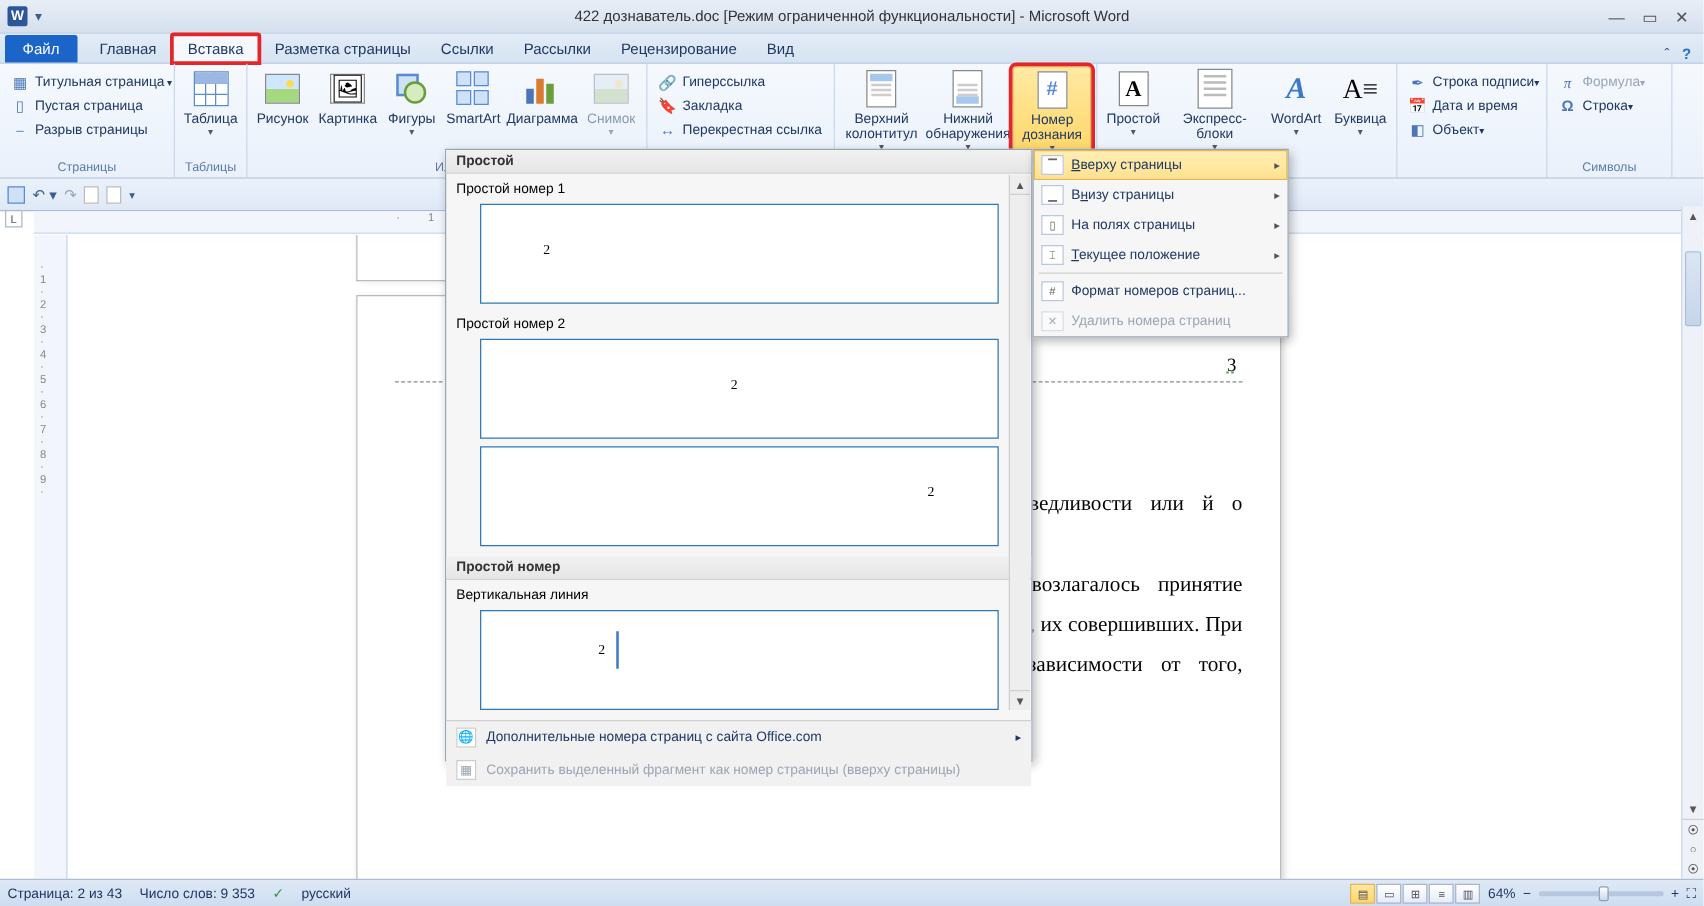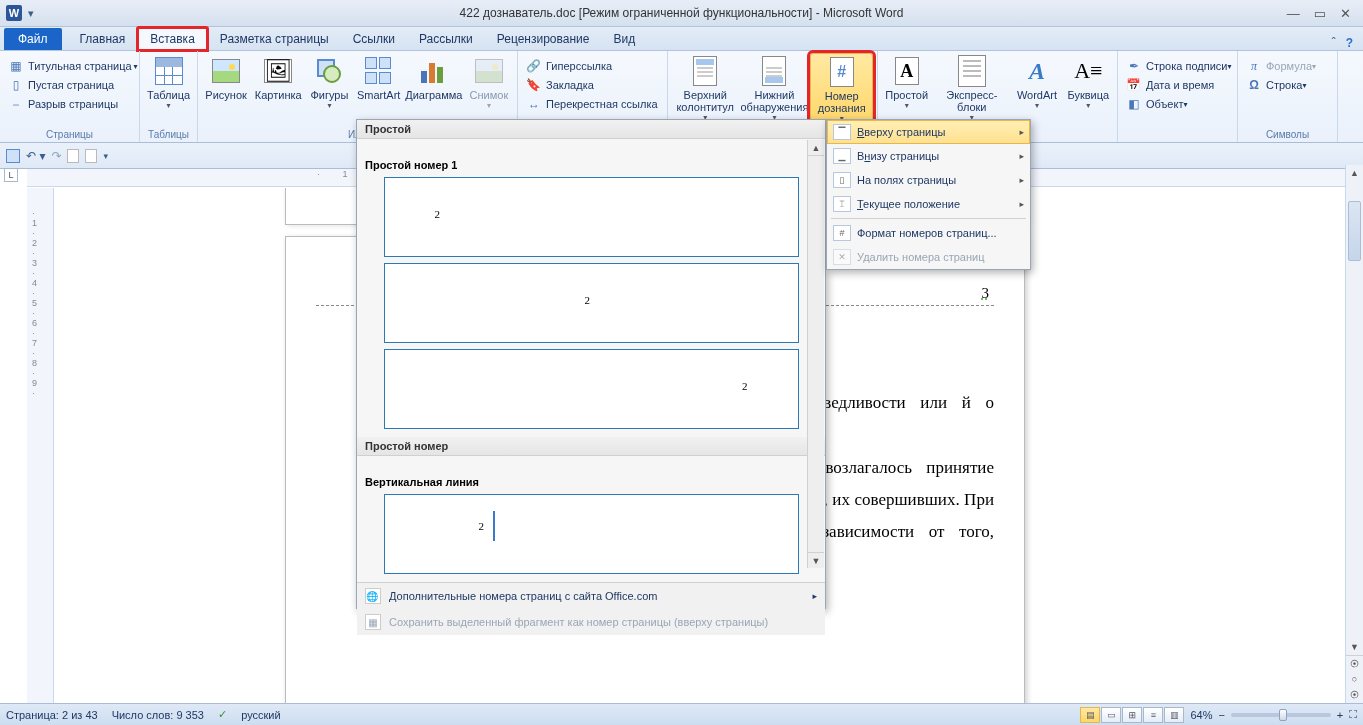--- a/index.html
+++ b/index.html
@@ -52,21 +52,21 @@
 .page { position:absolute; left:258px; top:48px; width:740px; height:900px; background:#fff; border:1px solid #bbb; box-shadow: 2px 2px 6px rgba(0,0,0,0.2); }
 .page .content { position:absolute; left:100px; right:30px; top:150px; font-family:"Times New Roman",serif; font-size:17px; color:#000; text-align:justify; line-height:1.9; }
 .page .pgnum { position:absolute; right:35px; top:48px; font-family:"Times New Roman",serif; font-size:15px; color:#000; text-decoration:underline dotted #4aa04a;}
 .page .headerline{position:absolute;left:30px;right:30px;top:68px;border-bottom:1px dashed #888;}
 .hdrpreview{position:absolute;left:258px;top:-11px;width:740px;height:48px;background:#fff;border:1px solid #bbb;border-top:none;box-shadow:2px 0 6px rgba(0,0,0,0.15);}
 
 
 .gallery { position:absolute; left:356px; top:119px; width:470px; height:490px; background:#f6f6f6; border:1px solid #9aa6b5; box-shadow: 2px 3px 8px rgba(0,0,0,0.3); z-index:50; display:flex; flex-direction:column;}
 .ghdr { background: linear-gradient(#f1f1f1,#e5e5e5); padding:3px 8px; font-weight:bold; font-size:11px; color:#333; border-bottom:1px solid #d0d0d0;}
 .gsection { padding:2px 6px; }
-.gitem-lbl { font-weight:bold; font-size:11px; padding:4px 2px;margin-top:14px;}
+.gitem-lbl { font-weight:normal; font-size:11px; padding:4px 2px;}
 .gpreview { width:415px; height:80px; margin:2px auto 6px; border:1px solid #2b7ab5; background:#fff; position:relative; }
 .gpreview .n { position:absolute; font-family:"Times New Roman",serif; font-size:11px; }
 .gscroll { position:absolute; right:1px; top:20px; bottom:40px; width:17px; background:#eee; border-left:1px solid #d0d0d0;}
 .gscroll .arr{height:16px;display:flex;align-items:center;justify-content:center;font-size:9px;color:#555;border-bottom:1px solid #d0d0d0;}
 .gfooter { margin-top:auto; border-top:1px solid #d0d0d0; background:#f1f1f1;}
 .gfoot-item{padding:5px 8px;display:flex;align-items:center;gap:8px;font-size:11px;color:#1f3864;}
 .gfoot-item.dis{color:#9aa6b5;}
 .gfoot-ico{width:16px;height:16px;display:inline-flex;align-items:center;justify-content:center;background:#fff;border:1px solid #ccc;font-size:10px;}
 .vline{border-left:2px solid #3a7bc8;height:30px;width:0;margin-left:2px;}
 
@@ -382,20 +382,21 @@
   </div>
 </div>
 
 <div class="gallery">
   <div class="ghdr">Простой</div>
   <div class="gsection">
     <div class="gitem-lbl">Простой номер 1</div>
     <div class="gpreview">
         <span class="n" style="left:50px;top:30px;">2</span>
       </div>
+    <div class="gitem-lbl">Простой номер 2</div>
     <div class="gpreview">
         <span class="n" style="left:200px;top:30px;">2</span>
       </div>
     <div class="gpreview">
         <span class="n" style="right:50px;top:30px;">2</span>
       </div>
   </div>
   <div class="ghdr">Простой номер</div>
   <div class="gsection">
     <div class="gitem-lbl">Вертикальная линия</div>

